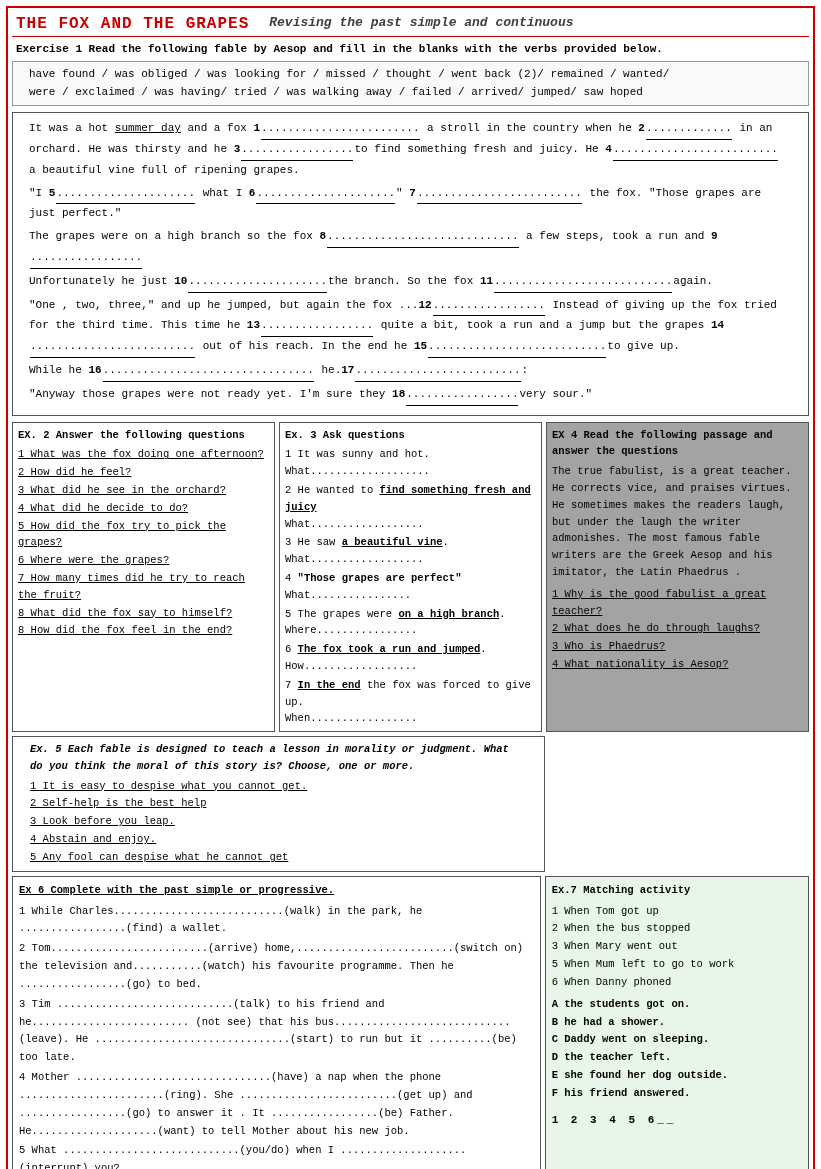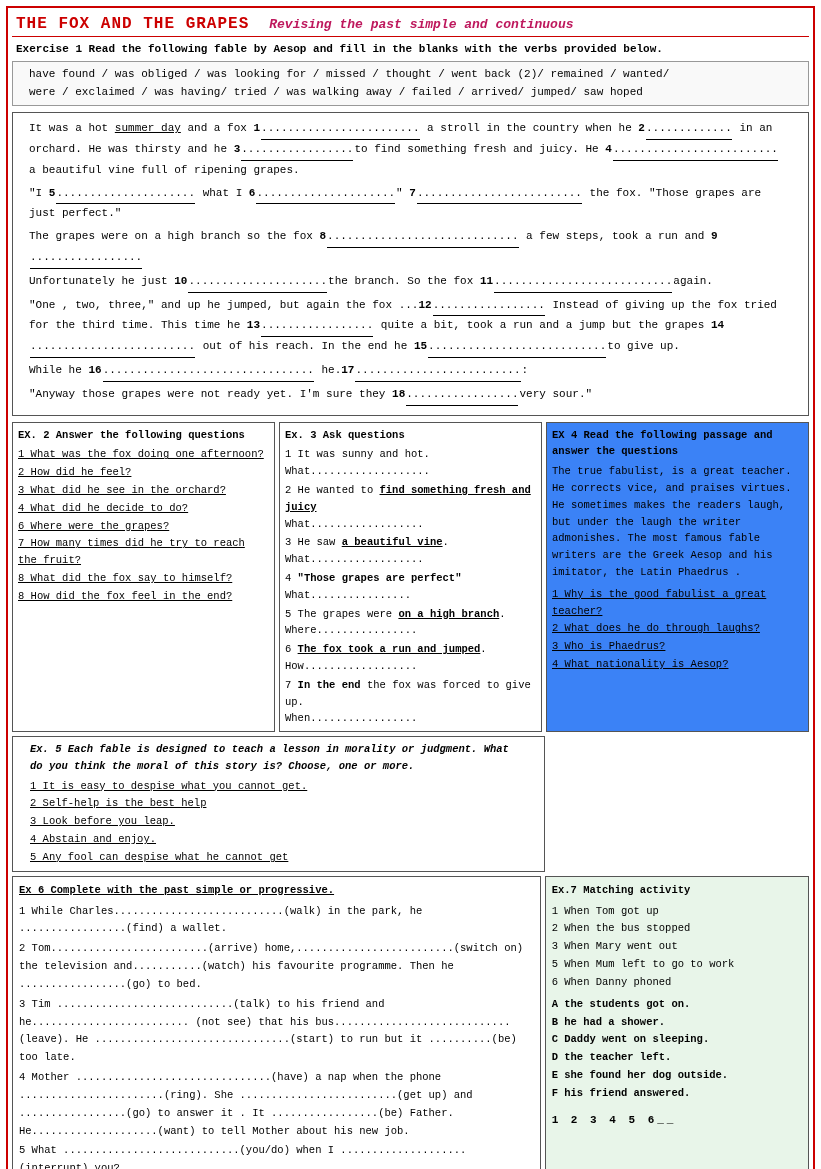--- a/index.html
+++ b/index.html
@@ -11,37 +11,37 @@
       min-height: 1169px;
       padding: 6px;
     }
     .page {
       border: 2px solid #c00;
       padding: 4px;
       width: 809px;
     }
     .title-bar {
       display: flex;
-      align-items: center;
+      align-items: flex-start;
       gap: 20px;
       padding: 3px 4px;
       border-bottom: 1px solid #c00;
       margin-bottom: 4px;
     }
     .title-main {
       font-size: 16px;
       font-weight: bold;
       color: #c00;
       font-family: 'Courier New', monospace;
       letter-spacing: 1px;
     }
     .title-sub {
       font-size: 13px;
       font-weight: bold;
-      color: #be185d;
+      color: #404040;
       font-style: italic;
     }
     .instruction {
       font-size: 11px;
       font-weight: bold;
       padding: 2px 4px;
       margin-bottom: 4px;
     }
     .word-bank {
       border: 1px solid #999;
@@ -77,21 +77,21 @@
       gap: 4px;
       margin-bottom: 4px;
     }
     .section-box {
       border: 1px solid #555;
       padding: 4px 5px;
       font-size: 10.5px;
       line-height: 1.6;
     }
     .section-box.green-bg {
-      background: #3b82f6;
+      background: #a3a3a3;
     }
     .section-title {
       font-weight: bold;
       margin-bottom: 3px;
       font-size: 10.5px;
     }
     .section-title.bold-italic {
       font-weight: bold;
       font-style: italic;
     }
@@ -169,20 +169,21 @@
 
   <div class="bottom-sections">
 
     <div class="section-box">
       <div class="section-title bold">EX. 2 Answer the following questions</div>
       <ol class="no-style">
         <li>1 What was the fox  doing one afternoon?</li>
         <li>2 How did he feel?</li>
         <li>3 What did he see in the orchard?</li>
         <li>4 What did he decide to do?</li>
+        <li>5 How did the fox try to pick the grapes?</li>
         <li>6 Where were the grapes?</li>
         <li>7 How many times did he try to reach the fruit?</li>
         <li>8 What did the fox say to himself?</li>
         <li>8 How did the fox feel in the end?</li>
       </ol>
     </div>
 
     <div class="section-box">
       <div class="section-title bold">Ex. 3 Ask questions</div>
       <div>
@@ -203,21 +204,21 @@
       </div>
       <div style="margin-top:2px">
         <div>5 The grapes were <span style="font-weight:bold;text-decoration:underline">on a high branch</span>.</div>
         <div>Where................</div>
       </div>
       <div style="margin-top:2px">
         <div>6 <span style="font-weight:bold;text-decoration:underline">The fox took a run and jumped</span>.</div>
         <div>How..................</div>
       </div>
       <div style="margin-top:2px">
-        <div>7 <span style="font-weight:bold;">In the end</span> the fox was forced to give up.</div>
+        <div>7 <span style="font-weight:bold;text-decoration:underline">In the end</span> the fox was forced to give up.</div>
         <div>When.................</div>
       </div>
     </div>
 
     <div class="section-box green-bg">
       <div class="section-title bold">EX 4 Read the following passage and answer the questions</div>
       <p style="margin-bottom:5px;font-size:10.5px;line-height:1.6">The true fabulist, is a great teacher. He corrects vice, and praises virtues. He sometimes makes the readers  laugh, but under the laugh the  writer admonishes.  The most famous fable writers are the Greek Aesop and his imitator, the Latin Phaedrus .</p>
       <ol class="no-style">
         <li>1 Why is the good fabulist a great teacher?</li>
         <li>2 What does he do through laughs?</li>

